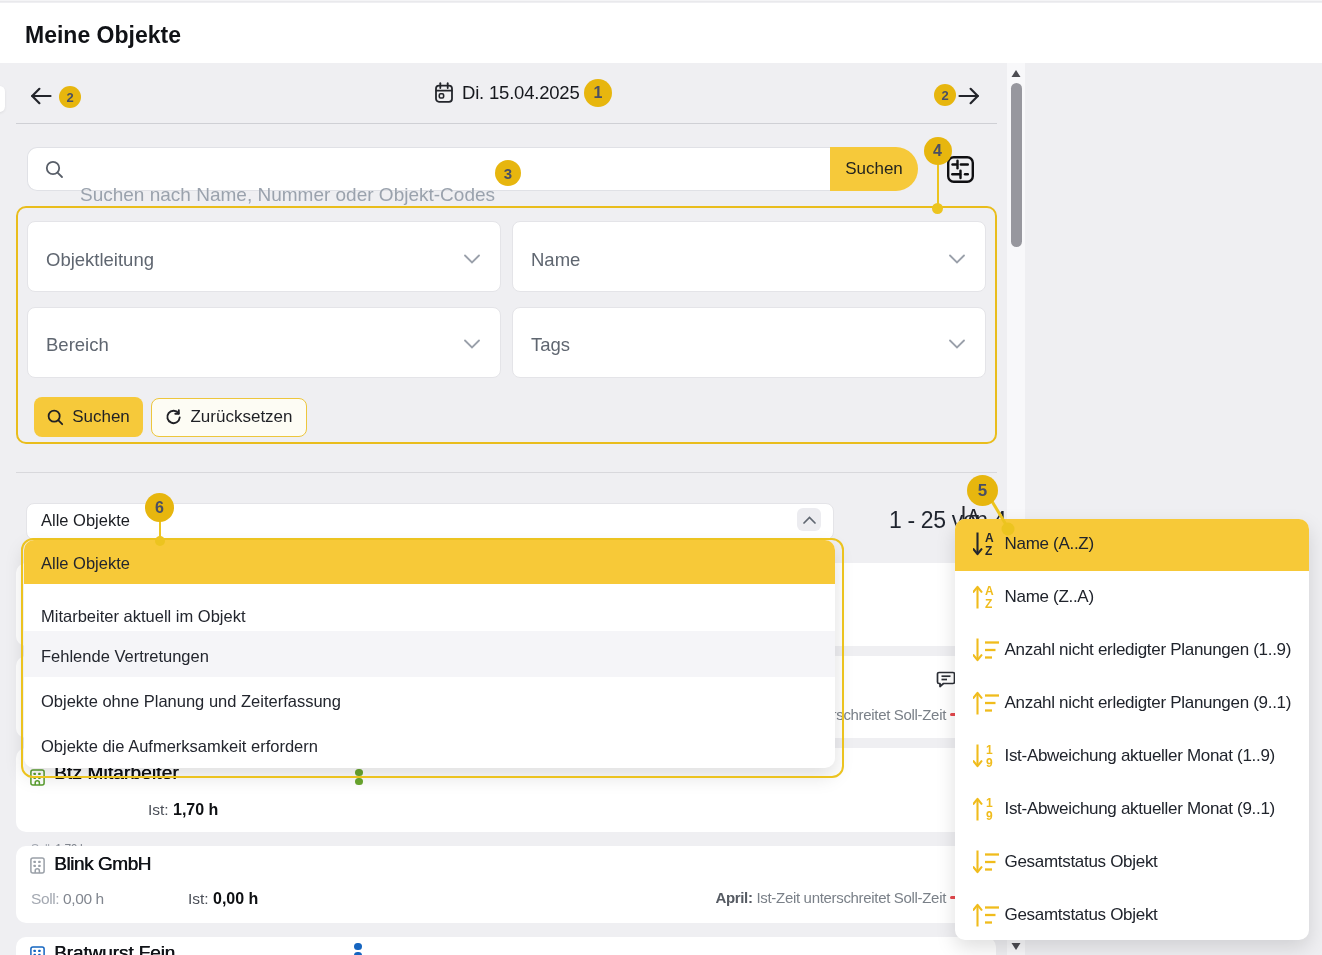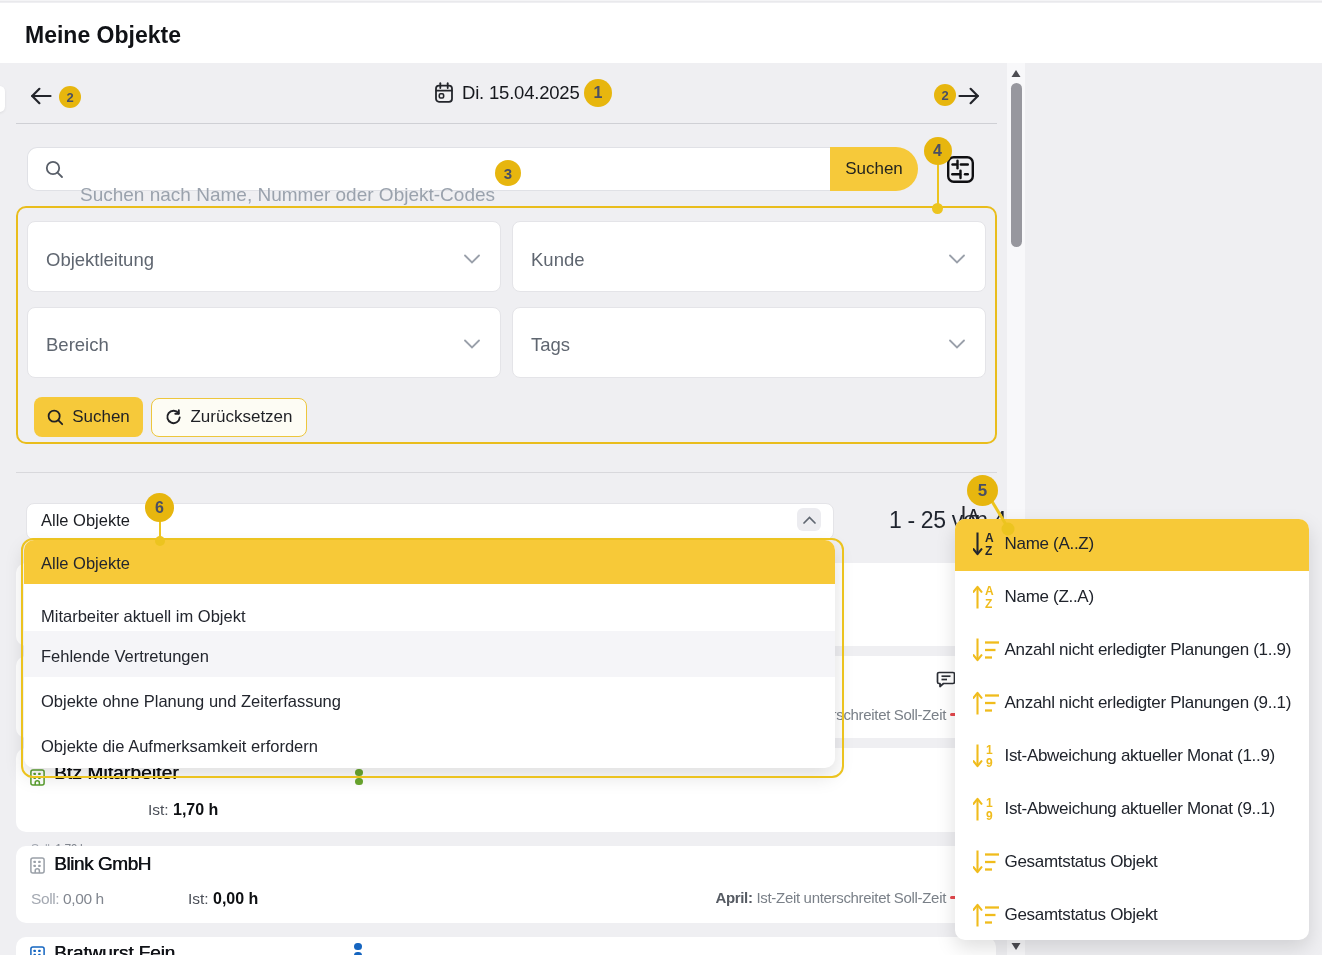--- a/index.html
+++ b/index.html
@@ -71,21 +71,21 @@
   </svg>
 
 <div class="abs" style="left:16px;top:206px;width:981px;height:238px;border:2px solid #e9bd1c;border-radius:10px;"></div>
 <div class="abs" style="left:27px;top:221px;width:474px;height:71px;background:#fff;border:1px solid #e4e4e8;border-radius:8px;"></div>
 <div class="abs" style="left:46px;top:249px;font-size:18.5px;color:#5f6670;">Objektleitung</div>
 <svg class="abs" style="left:464px;top:254px;" width="16" height="10" viewBox="0 0 16 10" fill="none" stroke="#9aa0aa" stroke-width="1.8" stroke-linecap="round">
     <polyline points="1,1.5 8,8.5 15,1.5"></polyline>
   </svg>
 
 <div class="abs" style="left:512px;top:221px;width:474px;height:71px;background:#fff;border:1px solid #e4e4e8;border-radius:8px;"></div>
-<div class="abs" style="left:531px;top:249px;font-size:18.5px;color:#5f6670;">Kunde</div>
+<div class="abs" style="left:531px;top:249px;font-size:18.5px;color:#5f6670;">Name</div>
 <svg class="abs" style="left:949px;top:254px;" width="16" height="10" viewBox="0 0 16 10" fill="none" stroke="#9aa0aa" stroke-width="1.8" stroke-linecap="round">
     <polyline points="1,1.5 8,8.5 15,1.5"></polyline>
   </svg>
 
 <div class="abs" style="left:27px;top:307px;width:474px;height:71px;background:#fff;border:1px solid #e4e4e8;border-radius:8px;"></div>
 <div class="abs" style="left:46px;top:334px;font-size:18.5px;color:#5f6670;">Bereich</div>
 <svg class="abs" style="left:464px;top:339px;" width="16" height="10" viewBox="0 0 16 10" fill="none" stroke="#9aa0aa" stroke-width="1.8" stroke-linecap="round">
     <polyline points="1,1.5 8,8.5 15,1.5"></polyline>
   </svg>
 

